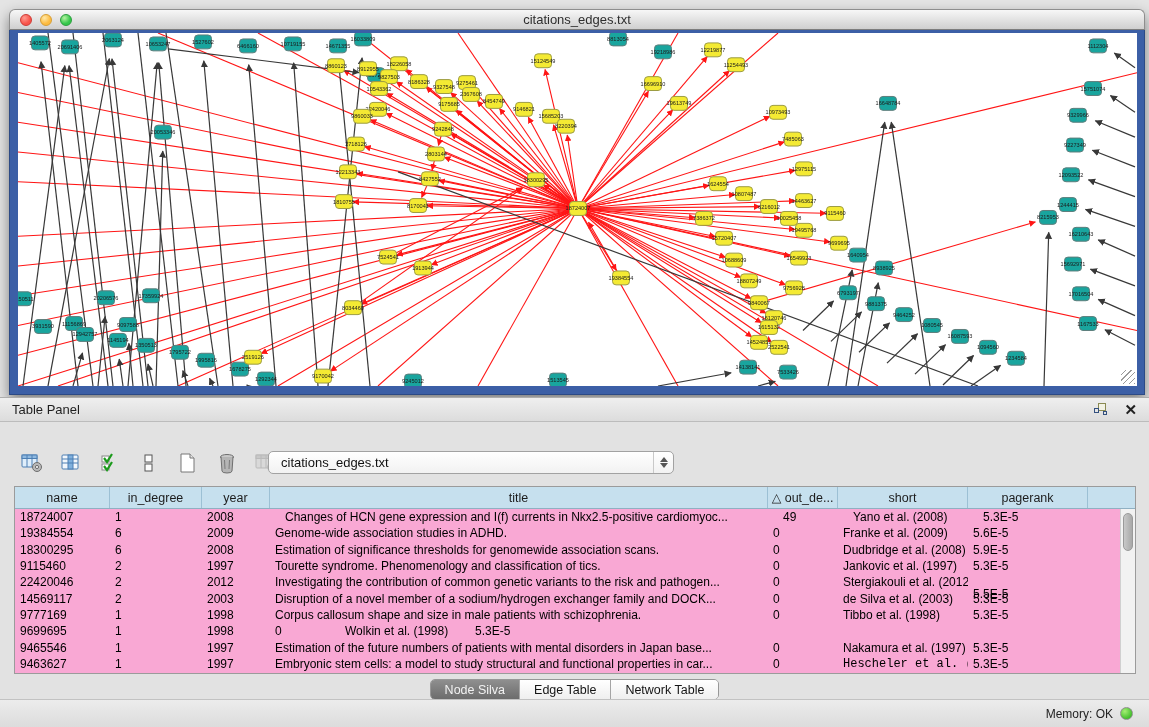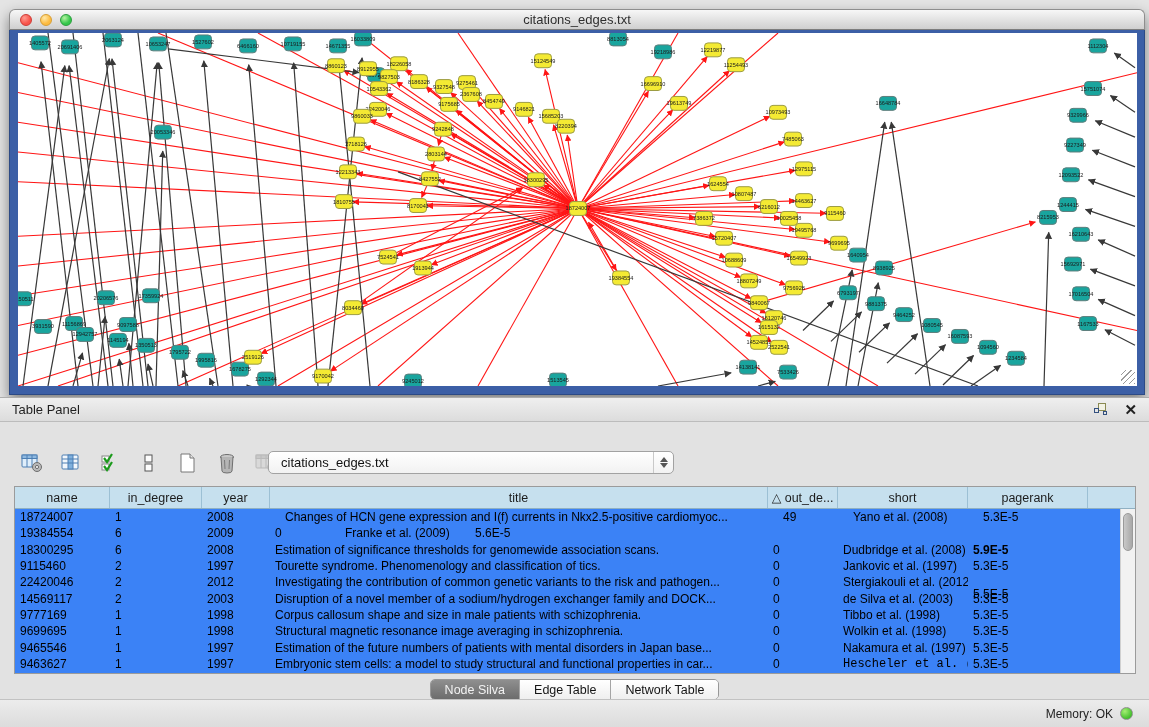--- a/index.html
+++ b/index.html
@@ -40,21 +40,21 @@
   .tb-btn { width:24px; height:24px; display:flex; align-items:center; justify-content:center; }
   .combo { position:absolute; left:268px; top:53px; width:406px; height:23px; background:linear-gradient(#ffffff,#f2f2f2);
     border:1px solid #a2a2a2; border-radius:5px; display:flex; align-items:center; font-size:13px; color:#111;
     padding-left:12px; box-shadow:inset 0 1px 0 #fff; }
   .combo .stepper { margin-left:auto; width:20px; height:100%; display:flex; flex-direction:column;
     align-items:center; justify-content:center; gap:1px; border-left:1px solid #c9c9c9; }
   .combo .stepper span { width:0; height:0; border-left:4px solid transparent; border-right:4px solid transparent; }
   .combo .stepper .up  { border-bottom:5px solid #555; }
   .combo .stepper .dn  { border-top:5px solid #555; }
 
-  .tablewrap { position:absolute; left:14px; top:88px; width:1122px; height:188px; background:#3b82f6; border:1px solid #9b9b9b; }
+  .tablewrap { position:absolute; left:14px; top:88px; width:1122px; height:188px; background:#f9a8d4; border:1px solid #9b9b9b; }
   .thead { display:flex; height:22px; background:#c6e0ee; border-bottom:1px solid #8fb0c2; }
   .th { font-size:12.5px; color:#1c1c1c; display:flex; align-items:center; justify-content:center;
     border-right:1px solid #9cc0d4; overflow:hidden; white-space:nowrap; }
   .tbody { position:absolute; left:0; top:22px; right:15px; bottom:0; overflow:hidden; }
   .tr { display:flex; height:16.3px; align-items:center; }
   .td { font-size:12px; color:#000; padding-left:5px; overflow:hidden; white-space:nowrap; }
   .vscroll { position:absolute; right:0; top:22px; bottom:0; width:15px; background:#f2f2f2; border-left:1px solid #d0d0d0; }
   .vthumb { position:absolute; left:2px; top:4px; width:10px; height:38px; background:linear-gradient(90deg,#c9c9c9,#a8a8a8); border-radius:6px; border:1px solid #9a9a9a;}
 
   .tabs { position:absolute; left:0; right:0; top:281px; display:flex; justify-content:center; }
@@ -782,32 +782,33 @@
             <div class="td" style="width: 68px;">2008</div>
             <div class="td" style="width: 498px; margin-left: 10px;">Changes of HCN gene expression and I(f) currents in Nkx2.5-positive cardiomyoc...</div>
             <div class="td" style="width: 70px;">49</div>
             <div class="td" style="width: 130px;">Yano et al. (2008)</div>
             <div class="td" style="width: 120px;">5.3E-5</div>
           </div>
           <div class="tr">
             <div class="td" style="width: 95px;">19384554</div>
             <div class="td" style="width: 92px;">6</div>
             <div class="td" style="width: 68px;">2009</div>
+            <div class="td" style="width: 498px;">Genome-wide association studies in ADHD.</div>
             <div class="td" style="width: 70px;">0</div>
             <div class="td" style="width: 130px;">Franke et al. (2009)</div>
             <div class="td" style="width: 120px;">5.6E-5</div>
           </div>
           <div class="tr">
             <div class="td" style="width: 95px;">18300295</div>
             <div class="td" style="width: 92px;">6</div>
             <div class="td" style="width: 68px;">2008</div>
             <div class="td" style="width: 498px;">Estimation of significance thresholds for genomewide association scans.</div>
             <div class="td" style="width: 70px;">0</div>
             <div class="td" style="width: 130px;">Dudbridge et al. (2008)</div>
-            <div class="td" style="width: 120px; font-weight: bold;">5.9E-5</div>
+            <div class="td" style="width: 120px;">5.9E-5</div>
           </div>
           <div class="tr">
             <div class="td" style="width: 95px;">9115460</div>
             <div class="td" style="width: 92px;">2</div>
             <div class="td" style="width: 68px;">1997</div>
             <div class="td" style="width: 498px;">Tourette syndrome. Phenomenology and classification of tics.</div>
             <div class="td" style="width: 70px;">0</div>
             <div class="td" style="width: 130px;">Jankovic et al. (1997)</div>
             <div class="td" style="width: 120px;">5.3E-5</div>
           </div>
@@ -835,21 +836,20 @@
             <div class="td" style="width: 68px;">1998</div>
             <div class="td" style="width: 498px;">Corpus callosum shape and size in male patients with schizophrenia.</div>
             <div class="td" style="width: 70px;">0</div>
             <div class="td" style="width: 130px;">Tibbo et al. (1998)</div>
             <div class="td" style="width: 120px;">5.3E-5</div>
           </div>
           <div class="tr">
             <div class="td" style="width: 95px;">9699695</div>
             <div class="td" style="width: 92px;">1</div>
             <div class="td" style="width: 68px;">1998</div>
-            <div class="td" style="width: 498px;">Structural magnetic resonance image averaging in schizophrenia.</div>
             <div class="td" style="width: 70px;">0</div>
             <div class="td" style="width: 130px;">Wolkin et al. (1998)</div>
             <div class="td" style="width: 120px;">5.3E-5</div>
           </div>
           <div class="tr">
             <div class="td" style="width: 95px;">9465546</div>
             <div class="td" style="width: 92px;">1</div>
             <div class="td" style="width: 68px;">1997</div>
             <div class="td" style="width: 498px;">Estimation of the future numbers of patients with mental disorders in Japan base...</div>
             <div class="td" style="width: 70px;">0</div>

